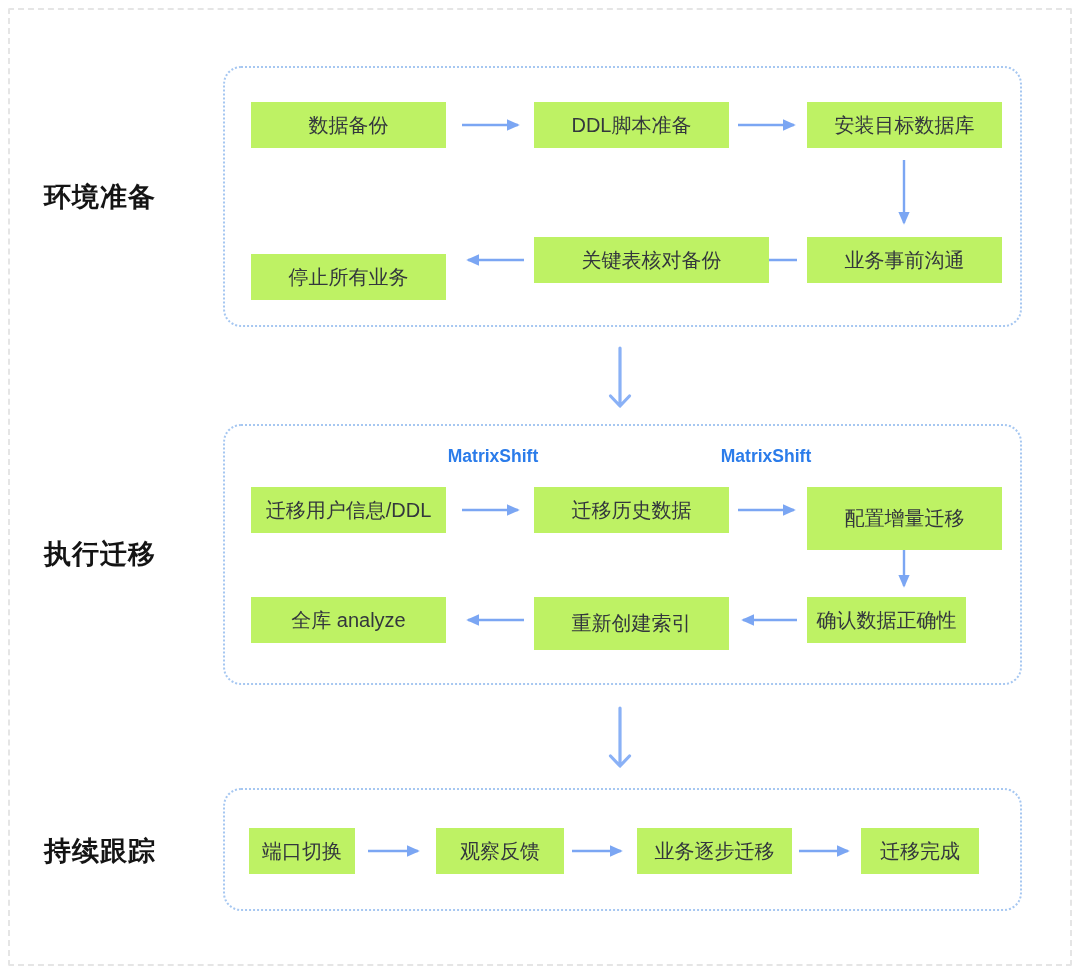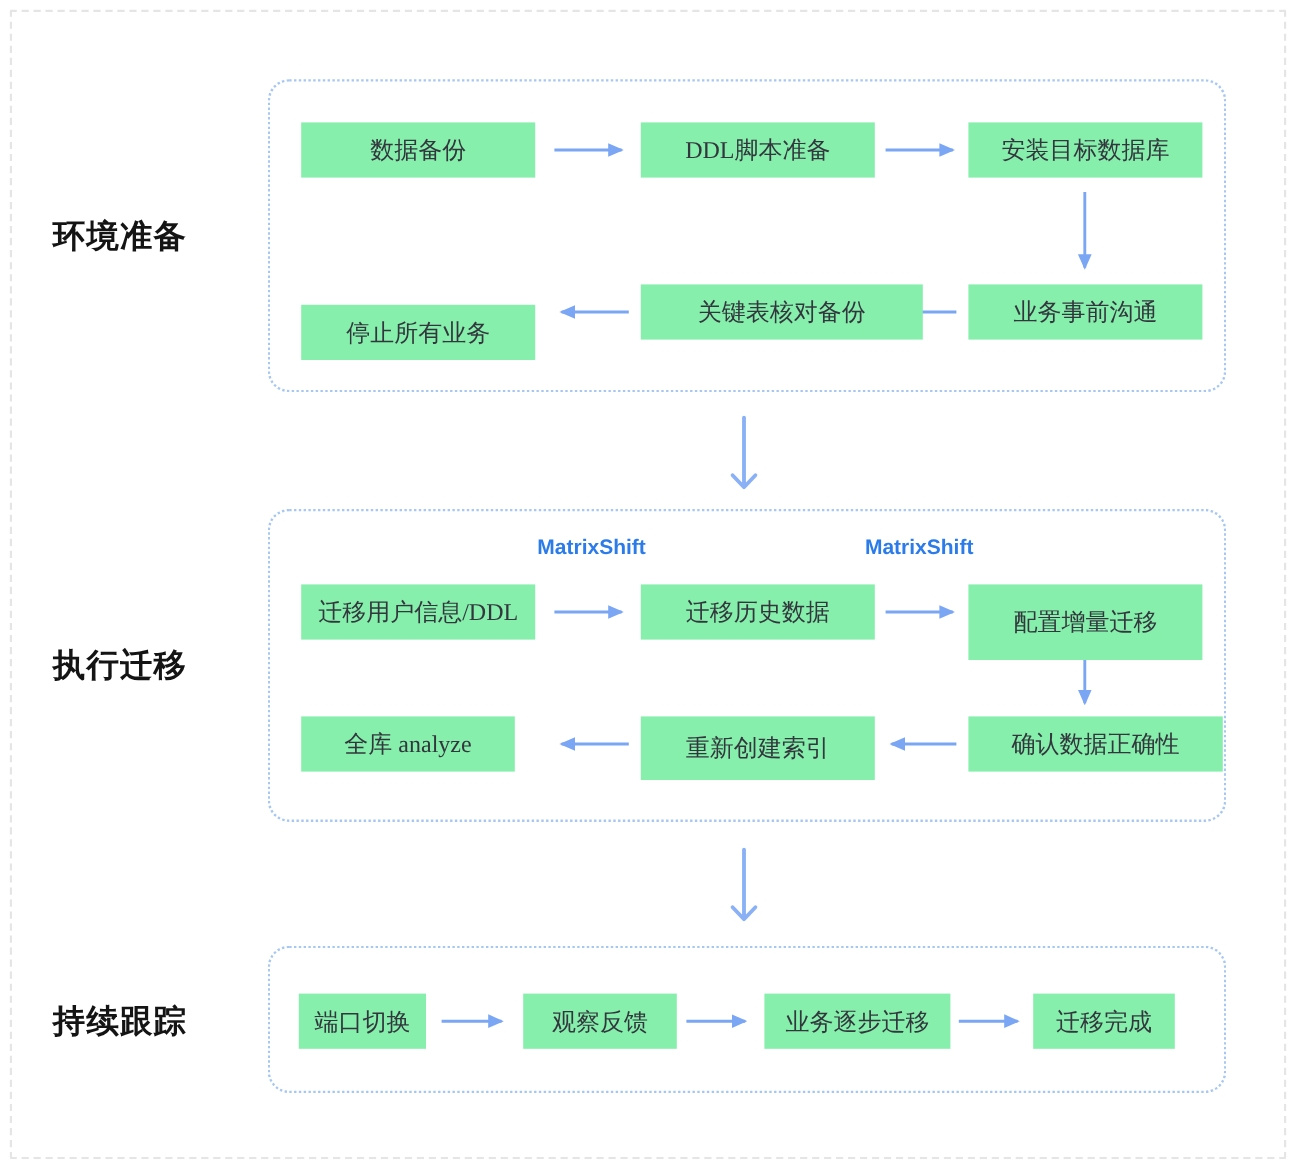--- a/index.html
+++ b/index.html
@@ -8,21 +8,21 @@
   .frame{position:absolute;left:8px;top:8px;right:8px;bottom:8px;border:2px dashed #e5e5e5;border-radius:2px;}
   .overlay{position:absolute;left:0;top:0;width:1080px;height:974px;pointer-events:none;}
   .section{position:absolute;left:223px;width:799px;border:2px dotted #a6c7f1;border-radius:18px;box-sizing:border-box;background:transparent;}
   .section.s1{top:66px;height:261px;}
   .section.s2{top:424px;height:261px;}
   .section.s3{top:788px;height:123px;}
   .stage-label{position:absolute;left:44px;width:140px;font-size:27px;line-height:28px;font-weight:bold;color:#141414;letter-spacing:1px;white-space:nowrap;}
   .stage-label.l1{top:183px;}
   .stage-label.l2{top:540px;}
   .stage-label.l3{top:837px;}
-  .node{position:absolute;background:#86efac;color:#33373d;font-size:20px;display:flex;align-items:center;justify-content:center;white-space:nowrap;box-sizing:border-box;font-family:Liberation Serif, serif;}
+  .node{position:absolute;background:#bef264;color:#33373d;font-size:20px;display:flex;align-items:center;justify-content:center;white-space:nowrap;box-sizing:border-box;}
   .tool-label{position:absolute;top:446px;transform:translateX(-50%);font-size:17.5px;font-weight:bold;color:#2b7cea;white-space:nowrap;}
   .tool-label.t1{left:493px;}
   .tool-label.t2{left:766px;}
 </style>
 </head>
 <body>
 
 <div class="canvas">
 
   <div class="frame"></div>
@@ -72,22 +72,22 @@
   <div class="node" style="left:251px;top:102px;width:195px;height:46px;">数据备份</div>
   <div class="node" style="left:534px;top:102px;width:195px;height:46px;">DDL脚本准备</div>
   <div class="node" style="left:807px;top:102px;width:195px;height:46px;">安装目标数据库</div>
   <div class="node" style="left:807px;top:237px;width:195px;height:46px;">业务事前沟通</div>
   <div class="node" style="left:534px;top:237px;width:235px;height:46px;">关键表核对备份</div>
   <div class="node" style="left:251px;top:254px;width:195px;height:46px;">停止所有业务</div>
 
   <div class="node" style="left:534px;top:487px;width:195px;height:46px;">迁移历史数据</div>
   <div class="node" style="left:251px;top:487px;width:195px;height:46px;">迁移用户信息/DDL</div>
   <div class="node" style="left:807px;top:487px;width:195px;height:63px;">配置增量迁移</div>
-  <div class="node" style="left:807px;top:597px;width:212px;height:46px;">确认数据正确性</div>
+  <div class="node" style="left:807px;top:597px;width:159px;height:46px;">确认数据正确性</div>
   <div class="node" style="left:534px;top:597px;width:195px;height:53px;">重新创建索引</div>
-  <div class="node" style="left:251px;top:597px;width:178px;height:46px;">全库 analyze</div>
+  <div class="node" style="left:251px;top:597px;width:195px;height:46px;">全库 analyze</div>
 
   <div class="node" style="left:249px;top:828px;width:106px;height:46px;">端口切换</div>
   <div class="node" style="left:436px;top:828px;width:128px;height:46px;">观察反馈</div>
   <div class="node" style="left:637px;top:828px;width:155px;height:46px;">业务逐步迁移</div>
   <div class="node" style="left:861px;top:828px;width:118px;height:46px;">迁移完成</div>
 
 </div>
 
 </body></html>

